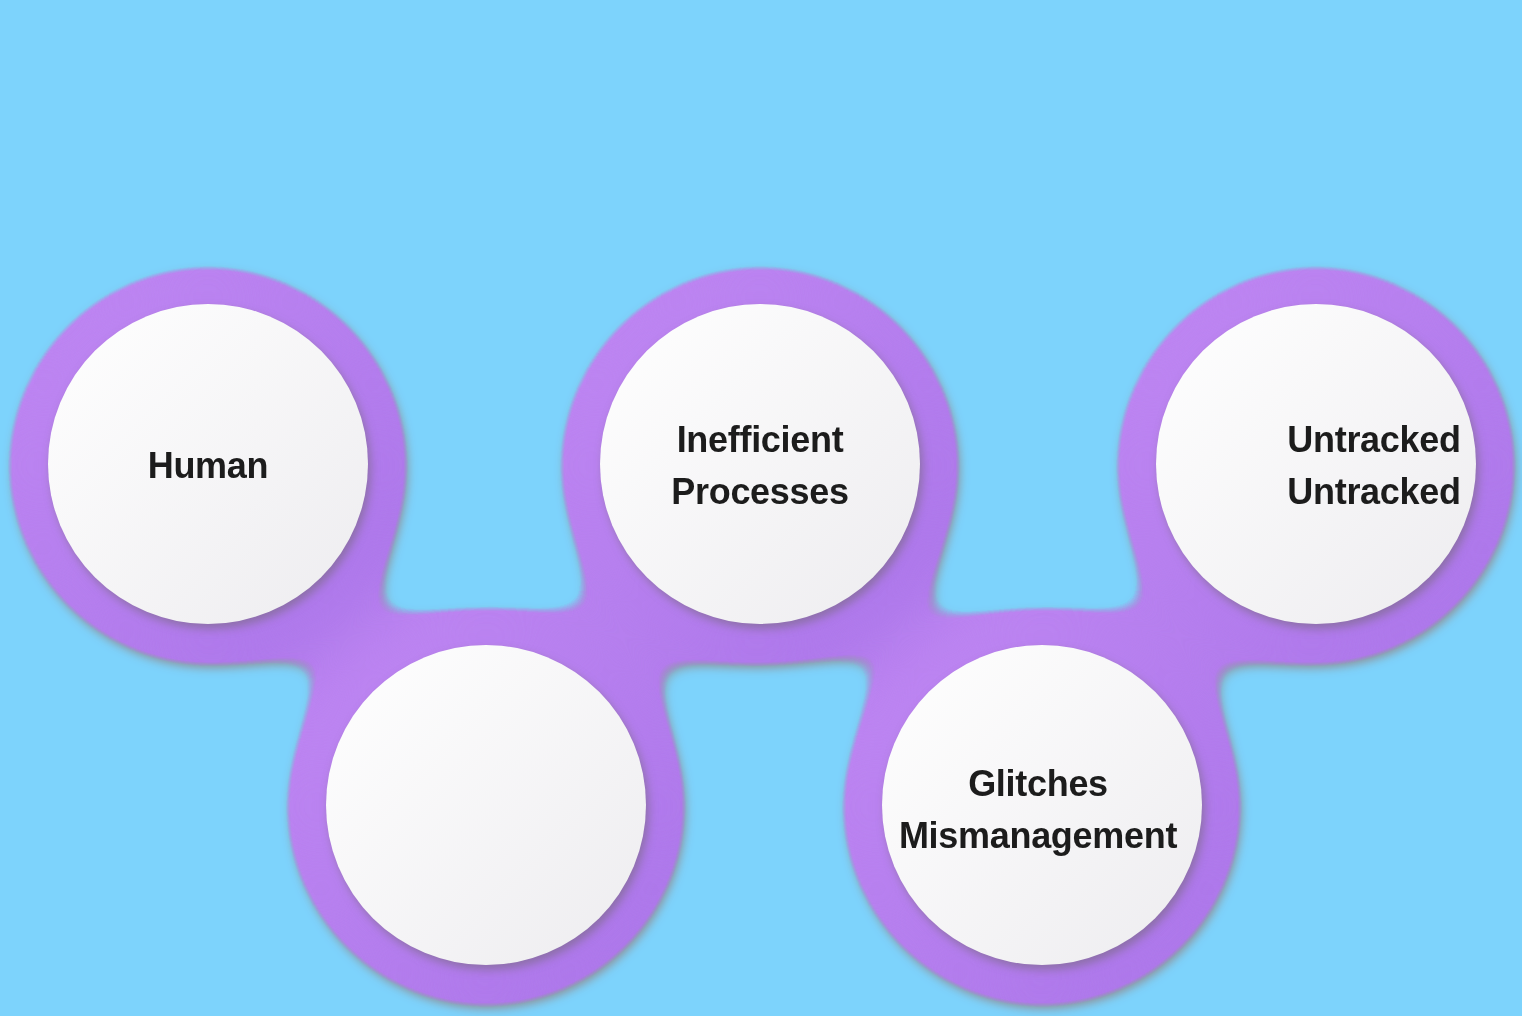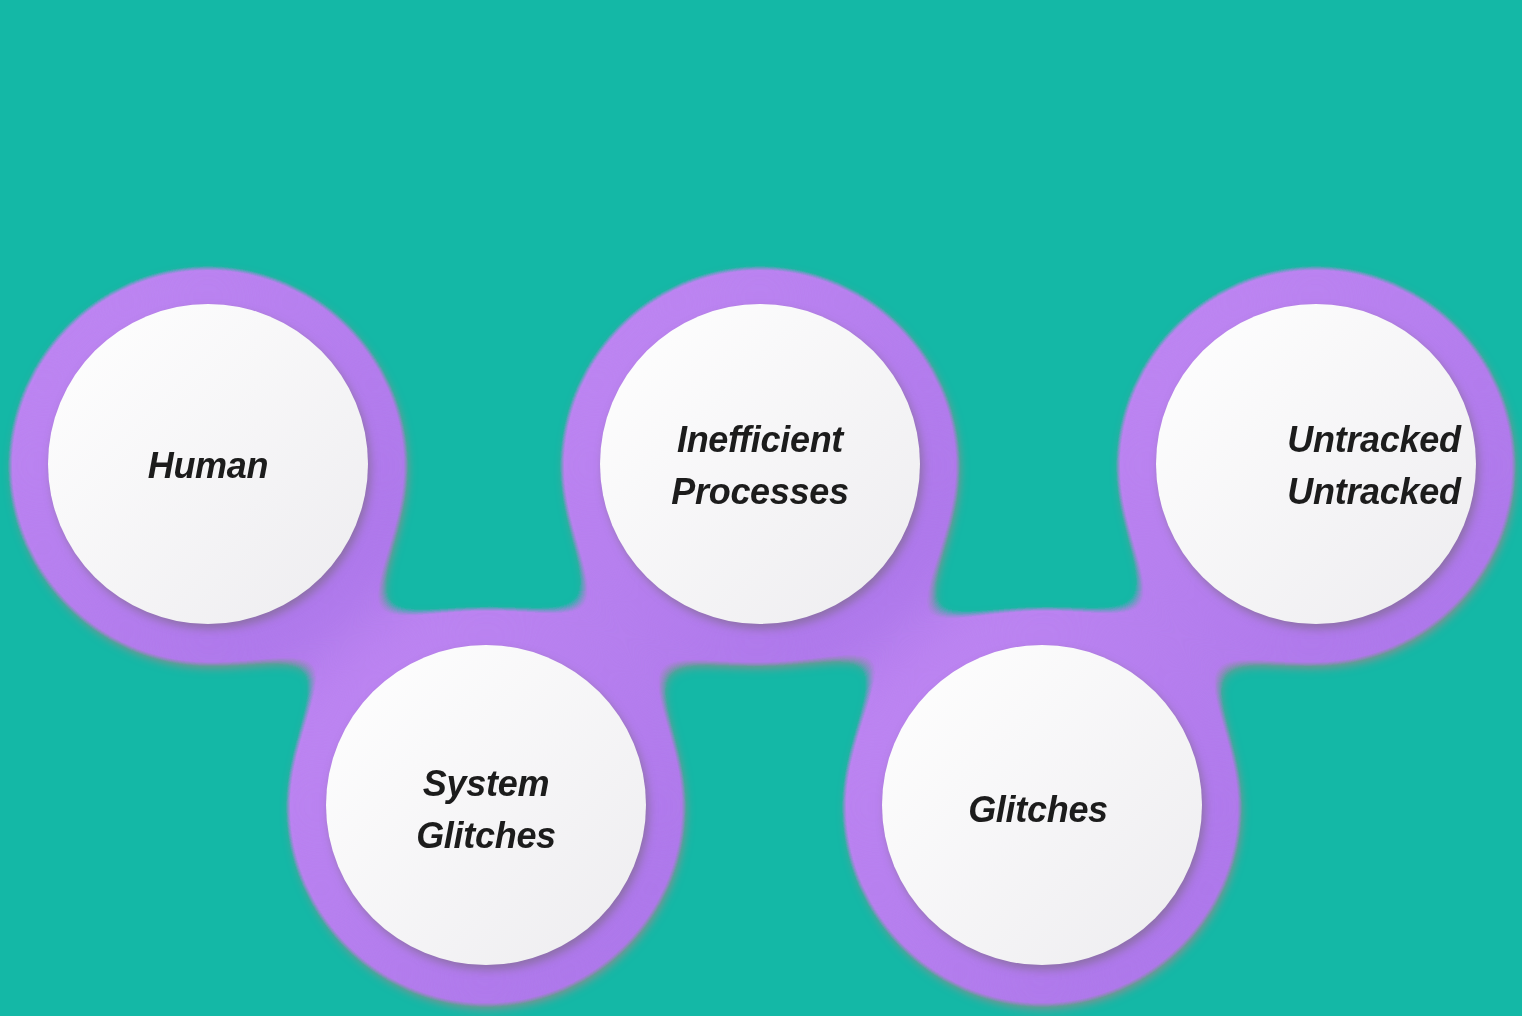--- a/index.html
+++ b/index.html
@@ -31,21 +31,21 @@
     color: #1c1c1c;
     pointer-events: none;
   }
   .node-label span {
     display: block;
   }
 </style>
 </head>
 <body>
 
-<div class="canvas" style="background: #14b8a6; font-style: italic;">
+<div class="canvas" style="background: #7dd3fc;">
 
   <svg width="1522" height="1016" viewBox="0 0 1522 1016">
     <defs>
       <linearGradient id="ringGrad" x1="0" y1="0" x2="1" y2="1">
         <stop offset="0" stop-color="#c289f4"></stop>
         <stop offset="1" stop-color="#a873e8"></stop>
       </linearGradient>
       <linearGradient id="innerGrad" x1="0" y1="0" x2="1" y2="1">
         <stop offset="0" stop-color="#ffffff"></stop>
         <stop offset="1" stop-color="#edecef"></stop>
@@ -91,22 +91,19 @@
   <div class="node-label" style="left: 760px; top: 466px; color: rgb(28, 28, 28);">
     <span>Inefficient</span>
     <span>Processes</span>
   </div>
 
   <div class="node-label" style="left: 1374px; top: 466px; color: rgb(28, 28, 28);">
     <span>Untracked</span>
     <span>Untracked</span>
   </div>
 
-  <div class="node-label" style="left: 486px; top: 810px; color: rgb(28, 28, 28);">
-    <span>System</span>
-    <span>Glitches</span>
-  </div>
 
   <div class="node-label" style="left: 1038px; top: 810px; color: rgb(28, 28, 28);">
     <span>Glitches</span>
+    <span>Mismanagement</span>
   </div>
 
 </div>
 
 </body></html>

